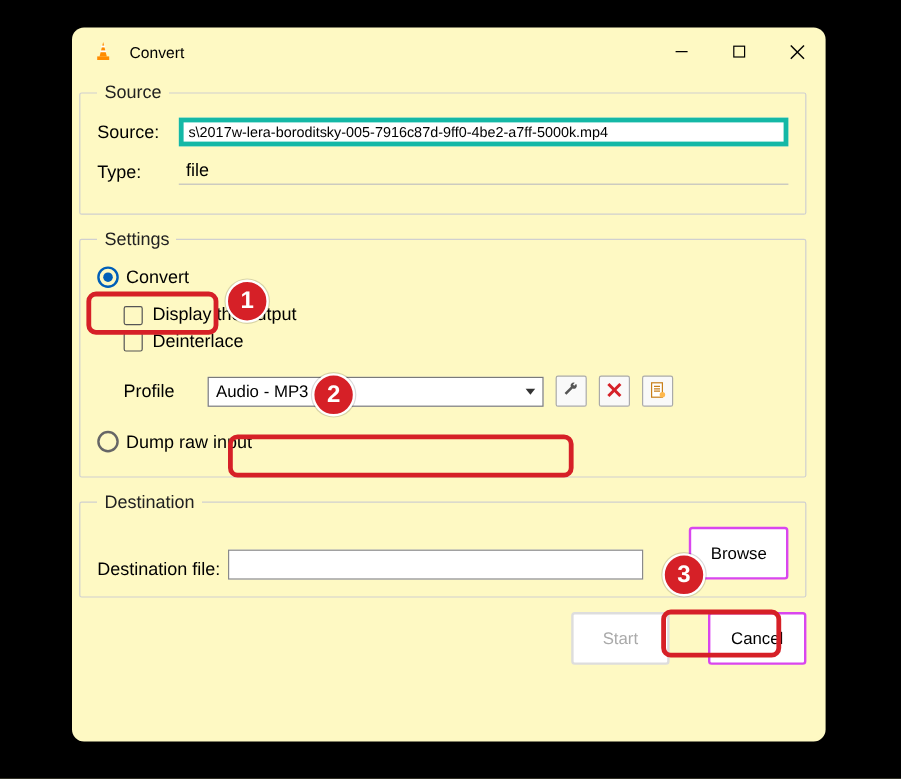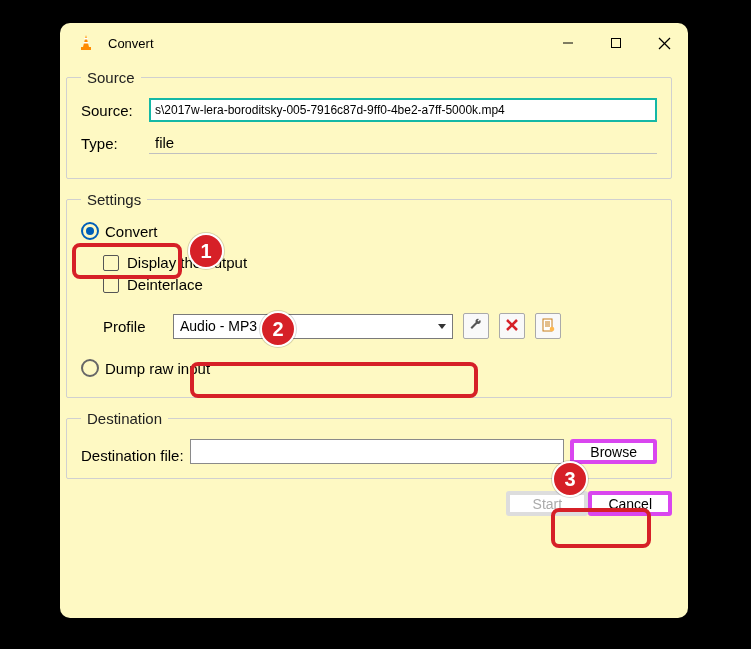--- a/index.html
+++ b/index.html
@@ -8,39 +8,39 @@
     .titlebar{height:40px;display:flex;align-items:center;position:relative;}
     .app-icon{width:20px;height:20px;margin-left:16px;}
     .title-text{margin-left:12px;font-size:13px;}
     .win-controls{position:absolute;right:0;top:0;height:40px;display:flex;}
     .win-btn{width:48px;height:40px;display:flex;align-items:center;justify-content:center;}
     .content{padding:6px 16px 14px 6px;}
     fieldset{border:1px solid #d0d0d0;border-radius:2px;padding:12px 14px 14px 14px;margin-bottom:12px;}
     legend{padding:0 6px;font-size:15px;color:#222;}
     .src-row{display:flex;align-items:center;margin-bottom:10px;}
     .src-label{width:68px;font-size:15px;}
-    .src-input{flex:1;height:24px;border:2px solid #14b8a6;padding:0 4px;font-size:12px;font-family:inherit;white-space:nowrap;overflow:hidden;text-overflow:clip;}
+    .src-input{flex:1;height:24px;border:4px solid #14b8a6;padding:0 4px;font-size:12px;font-family:inherit;white-space:nowrap;overflow:hidden;text-overflow:clip;}
     .type-underline{flex:1;border-bottom:1px solid #c0c0c0;height:22px;display:flex;align-items:center;padding-left:6px;font-size:15px;}
     .radio-row{display:flex;align-items:center;margin:6px 0;}
     .radio{appearance:none;width:18px;height:18px;border:2px solid #005fb8;border-radius:50%;margin-right:6px;position:relative;cursor:pointer;}
     .radio.unchecked{border-color:#666;}
     .radio:checked::after{content:"";position:absolute;left:3px;top:3px;width:8px;height:8px;border-radius:50%;background:#005fb8;}
     .radio-label{font-size:15px;}
     .checkbox-row{display:flex;align-items:center;margin:5px 0 5px 22px;}
     .checkbox{appearance:none;width:16px;height:16px;border:1px solid #555;border-radius:2px;margin-right:8px;cursor:pointer;}
     .checkbox-label{font-size:15px;}
     .profile-row{display:flex;align-items:center;margin:20px 0 20px 22px;gap:10px;}
     .profile-label{font-size:15px;width:60px;}
     .select{width:280px;height:25px;border:1px solid #7a7a7a;background:#fff;padding:0 20px 0 6px;font-size:14px;position:relative;display:flex;align-items:center;}
     .select::after{content:"";position:absolute;right:6px;top:9px;border-left:4px solid transparent;border-right:4px solid transparent;border-top:5px solid #333;}
     .tool-btn{width:26px;height:26px;border:1px solid #aaa;background:#f9f9f9;display:flex;align-items:center;justify-content:center;cursor:pointer;border-radius:2px;}
     .dest-row{display:flex;align-items:flex-end;gap:6px;}
     .dest-label{font-size:15px;}
     .dest-input{flex:1;height:25px;border:1px solid #8a8a8a;padding:0 4px;}
-    .btn{height:25px;padding:0 16px;border:4px solid #d946ef;background:#fff;font-size:14px;cursor:pointer;border-radius:3px;display:flex;align-items:center;justify-content:center;min-width:82px;}
+    .btn{height:44px;padding:0 16px;border:2px solid #d946ef;background:#fff;font-size:14px;cursor:pointer;border-radius:3px;display:flex;align-items:center;justify-content:center;min-width:82px;margin-left:32px;}
     .btn.disabled{color:#aaa;border-color:#ddd;}
     .btn-row{display:flex;justify-content:flex-end;margin-top:4px;}
     .annot{position:absolute;border:4px solid #d62027;border-radius:8px;pointer-events:none;}
     .num-circle{position:absolute;width:36px;height:36px;border-radius:50%;background:#d62027;border:2px solid #fff;color:#fff;display:flex;align-items:center;justify-content:center;font-weight:bold;font-size:20px;pointer-events:none;box-shadow:0 0 0 1px rgba(0,0,0,.15);}
     
     .a1{left:12px;top:220px;width:110px;height:36px;}
     .n1{left:128px;top:210px;}
     .a2{left:130px;top:339px;width:288px;height:36px;}
     .n2{left:200px;top:288px;}
     .a3{left:491px;top:485px;width:100px;height:40px;}

